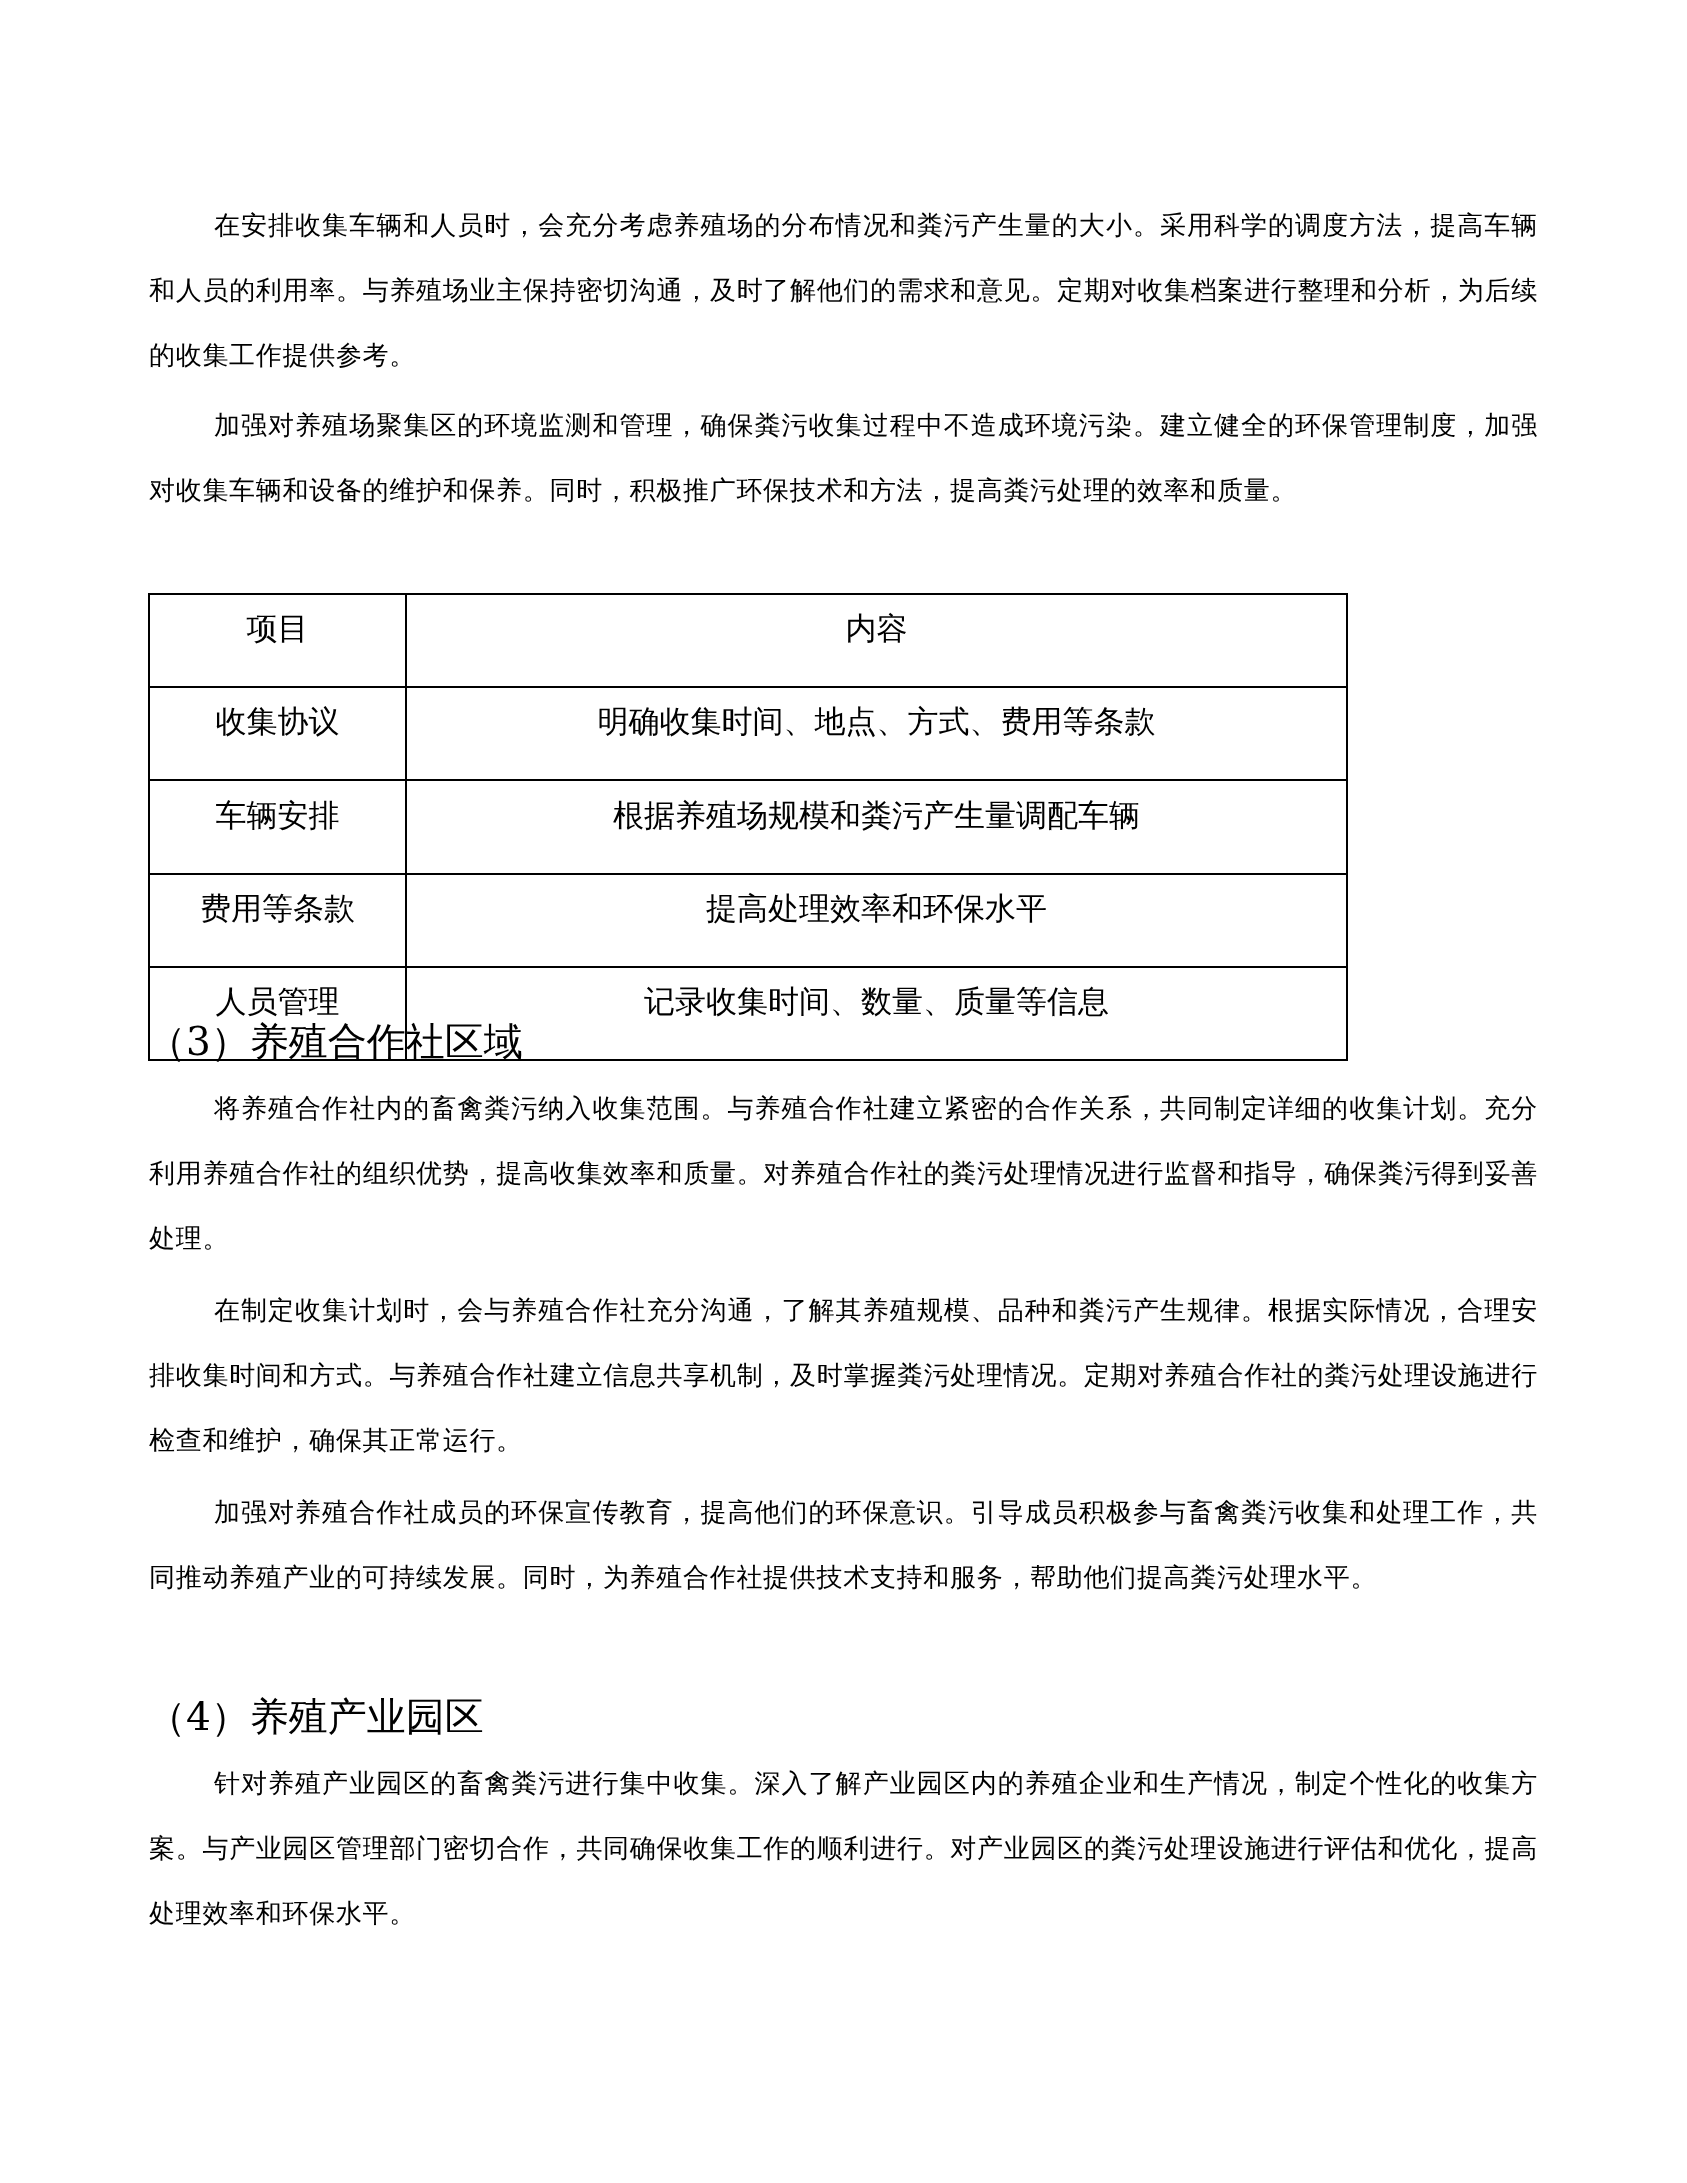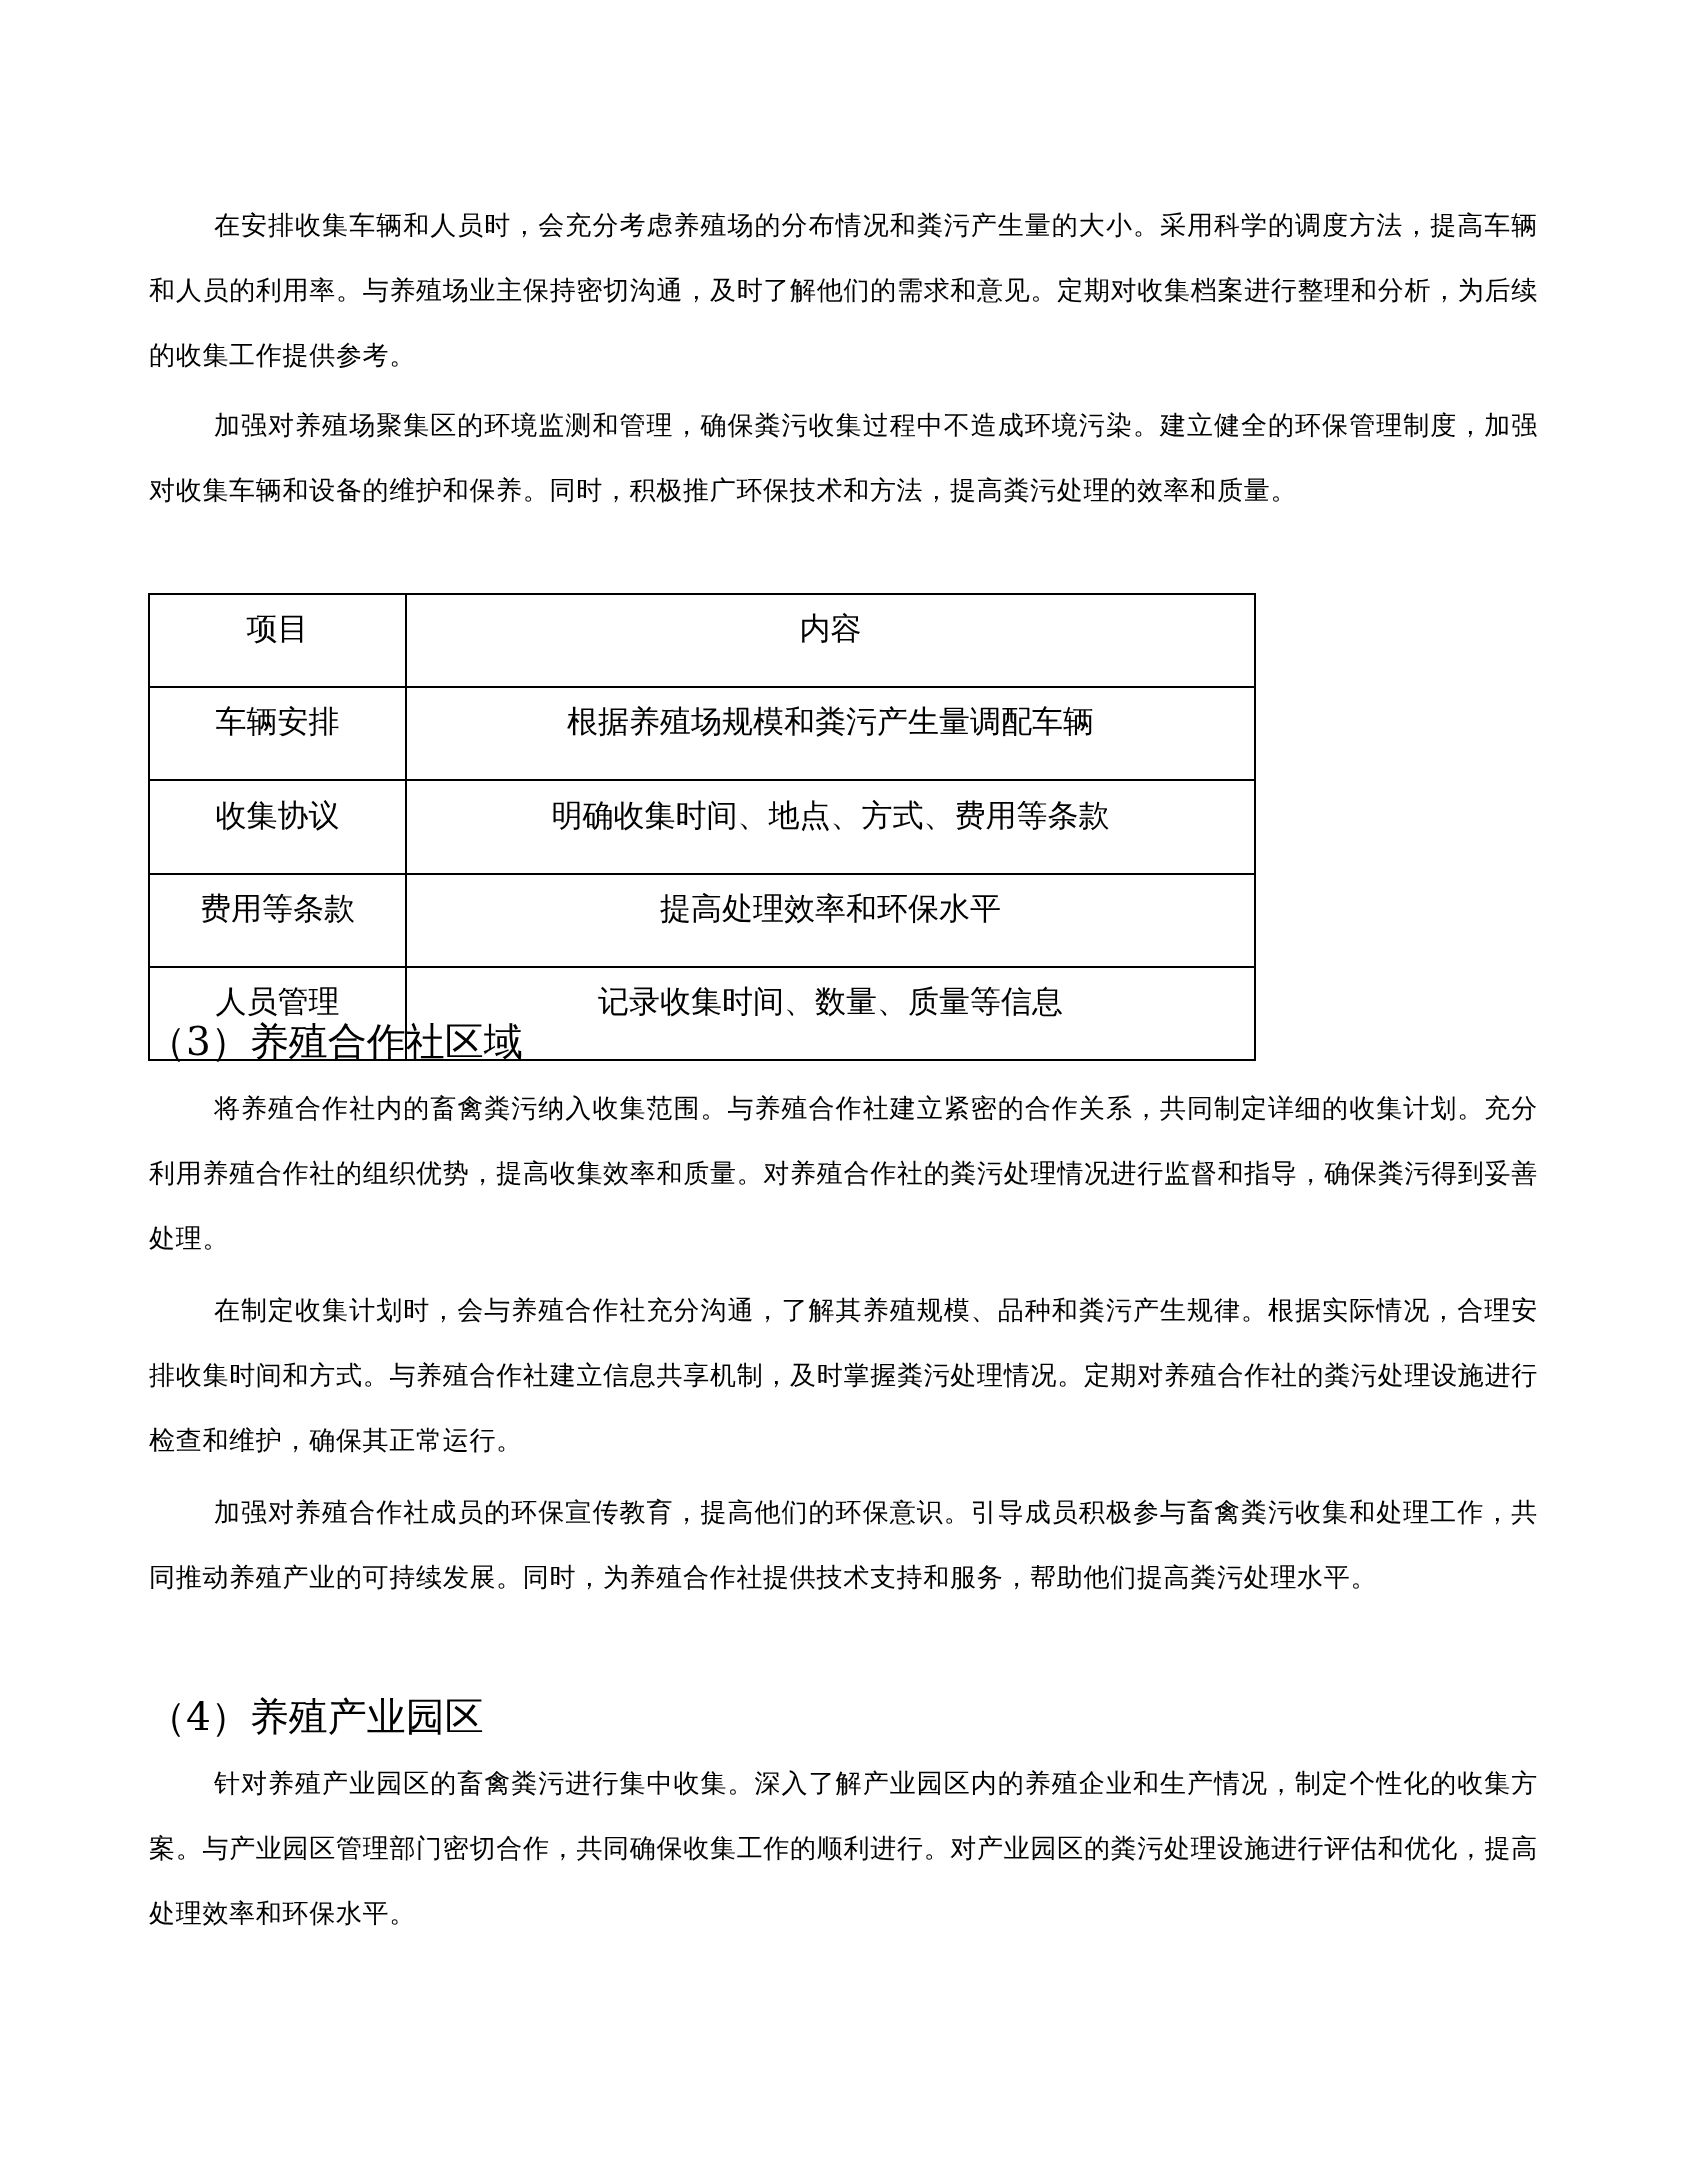--- a/index.html
+++ b/index.html
@@ -33,21 +33,21 @@
       position: absolute;
       left: 147px;
       font-size: 39px;
       line-height: 40px;
       margin: 0;
     }
     table.doc-table {
       position: absolute;
       left: 148px;
       top: 593px;
-      width: 1108px;
+      width: 1200px;
       border-collapse: collapse;
       font-size: 31px;
     }
     table.doc-table td, table.doc-table th {
       border: 2px solid #000000;
       height: 78px;
       text-align: center;
       vertical-align: top;
       padding: 13.2px 0 0 0;
       font-weight: normal;
@@ -67,26 +67,26 @@
 
 <table class="doc-table">
   <thead>
     <tr>
       <th class="col-item">项目</th>
       <th>内容</th>
     </tr>
   </thead>
   <tbody>
     <tr>
+      <td class="col-item">收集协议</td>
+      <td>明确收集时间、地点、方式、费用等条款</td>
+    </tr>
+    <tr>
       <td class="col-item">车辆安排</td>
       <td>根据养殖场规模和粪污产生量调配车辆</td>
-    </tr>
-    <tr>
-      <td class="col-item">收集协议</td>
-      <td>明确收集时间、地点、方式、费用等条款</td>
     </tr>
     <tr>
       <td class="col-item">费用等条款</td>
       <td>提高处理效率和环保水平</td>
     </tr>
     <tr>
       <td class="col-item">人员管理</td>
       <td>记录收集时间、数量、质量等信息</td>
     </tr>
   </tbody>

